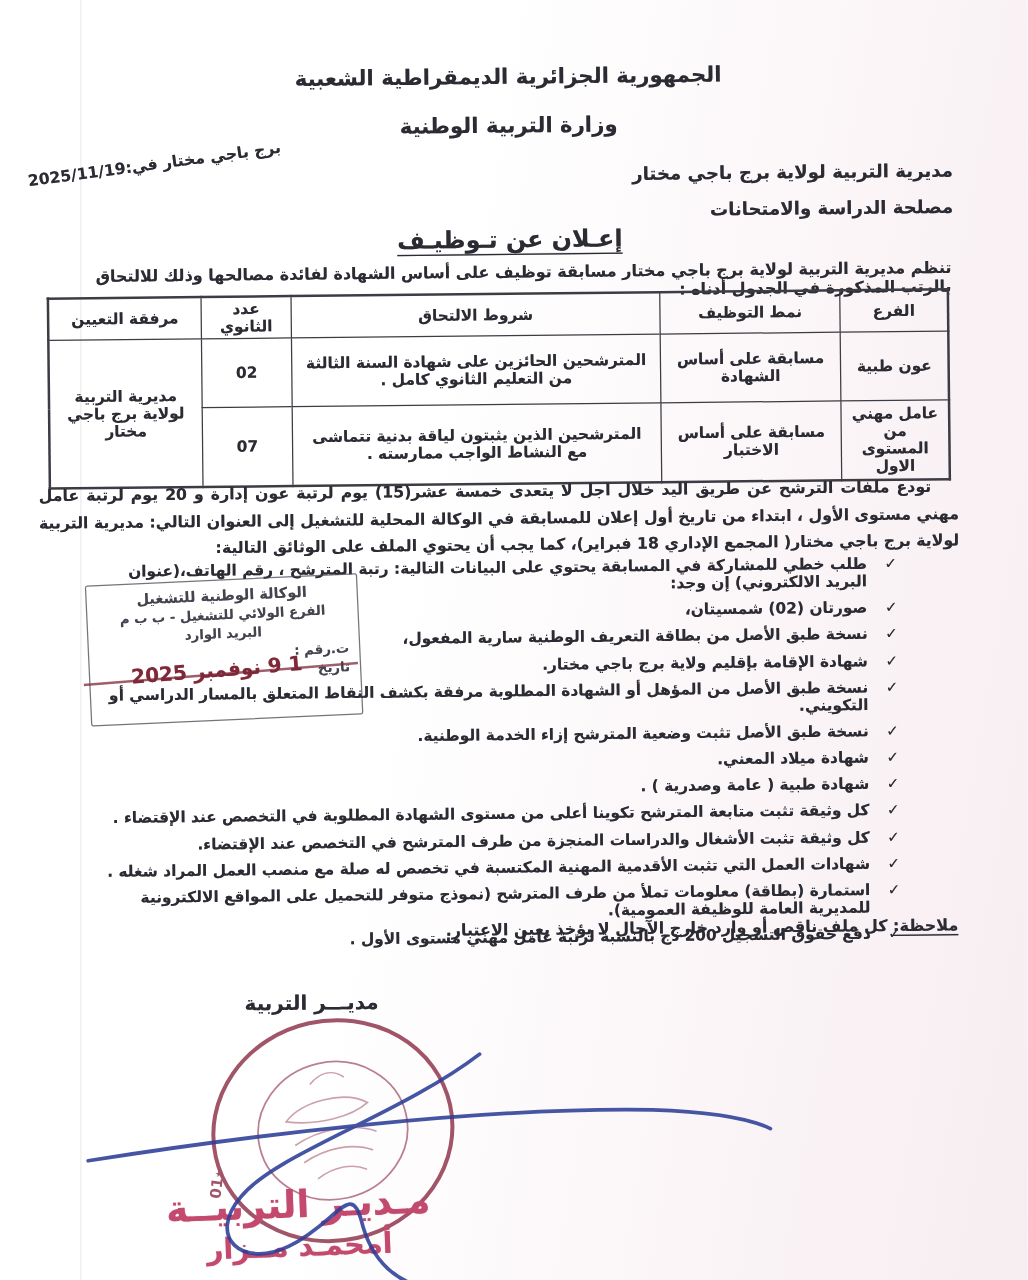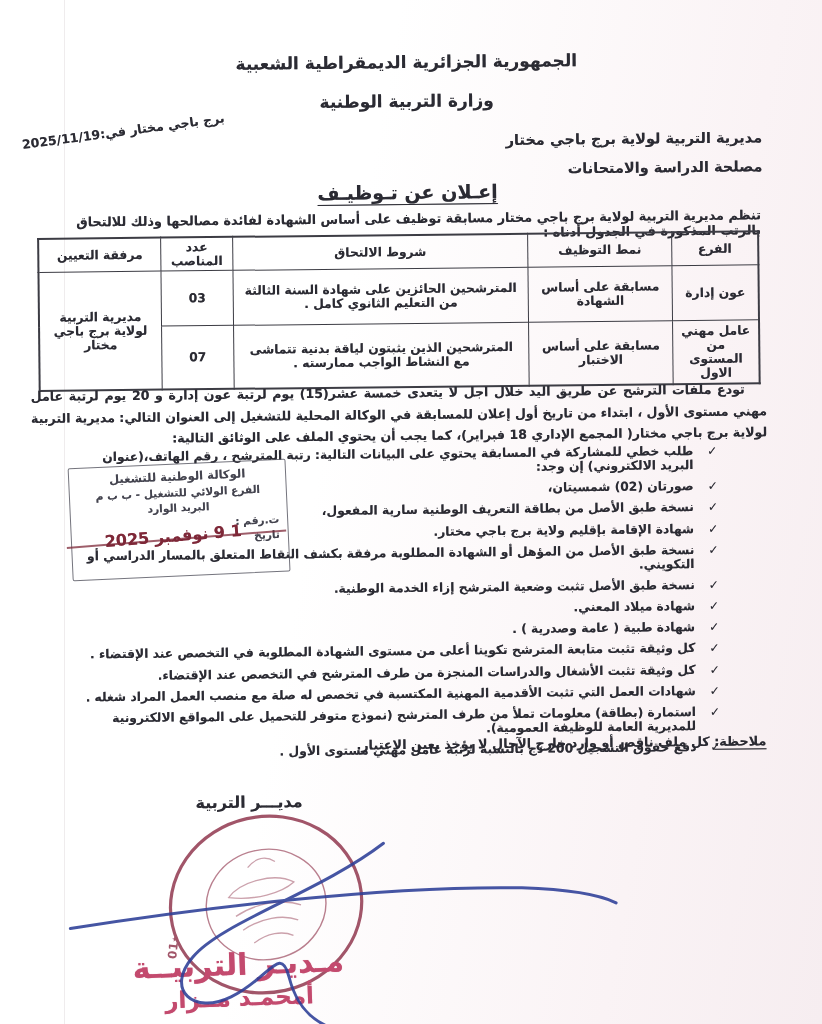--- a/index.html
+++ b/index.html
@@ -89,28 +89,28 @@
         <col style="width:20%">
         <col style="width:41%">
         <col style="width:10%">
         <col style="width:17%">
     </colgroup>
     <tbody>
         <tr>
       <th>الفرع</th>
       <th>نمط التوظيف</th>
       <th>شروط الالتحاق</th>
-      <th>عدد المناصب</th>
+      <th>عدد الثانوي</th>
       <th>مرفقة التعيين</th>
     </tr>
     <tr class="r1">
-      <td>عون إدارة</td>
+      <td>عون طبية</td>
       <td>مسابقة على أساس الشهادة</td>
       <td class="cond">المترشحين الحائزين على شهادة السنة الثالثة من التعليم الثانوي كامل .</td>
-      <td>03</td>
+      <td>02</td>
       <td rowspan="2">مديرية التربية لولاية برج باجي مختار</td>
     </tr>
     <tr class="r2">
       <td>عامل مهني من المستوى الاول</td>
       <td>مسابقة على أساس الاختبار</td>
       <td class="cond">المترشحين الذين يثبتون لياقة بدنية تتماشى مع النشاط الواجب ممارسته .</td>
       <td>07</td>
     </tr>
   </tbody>
     </table>

